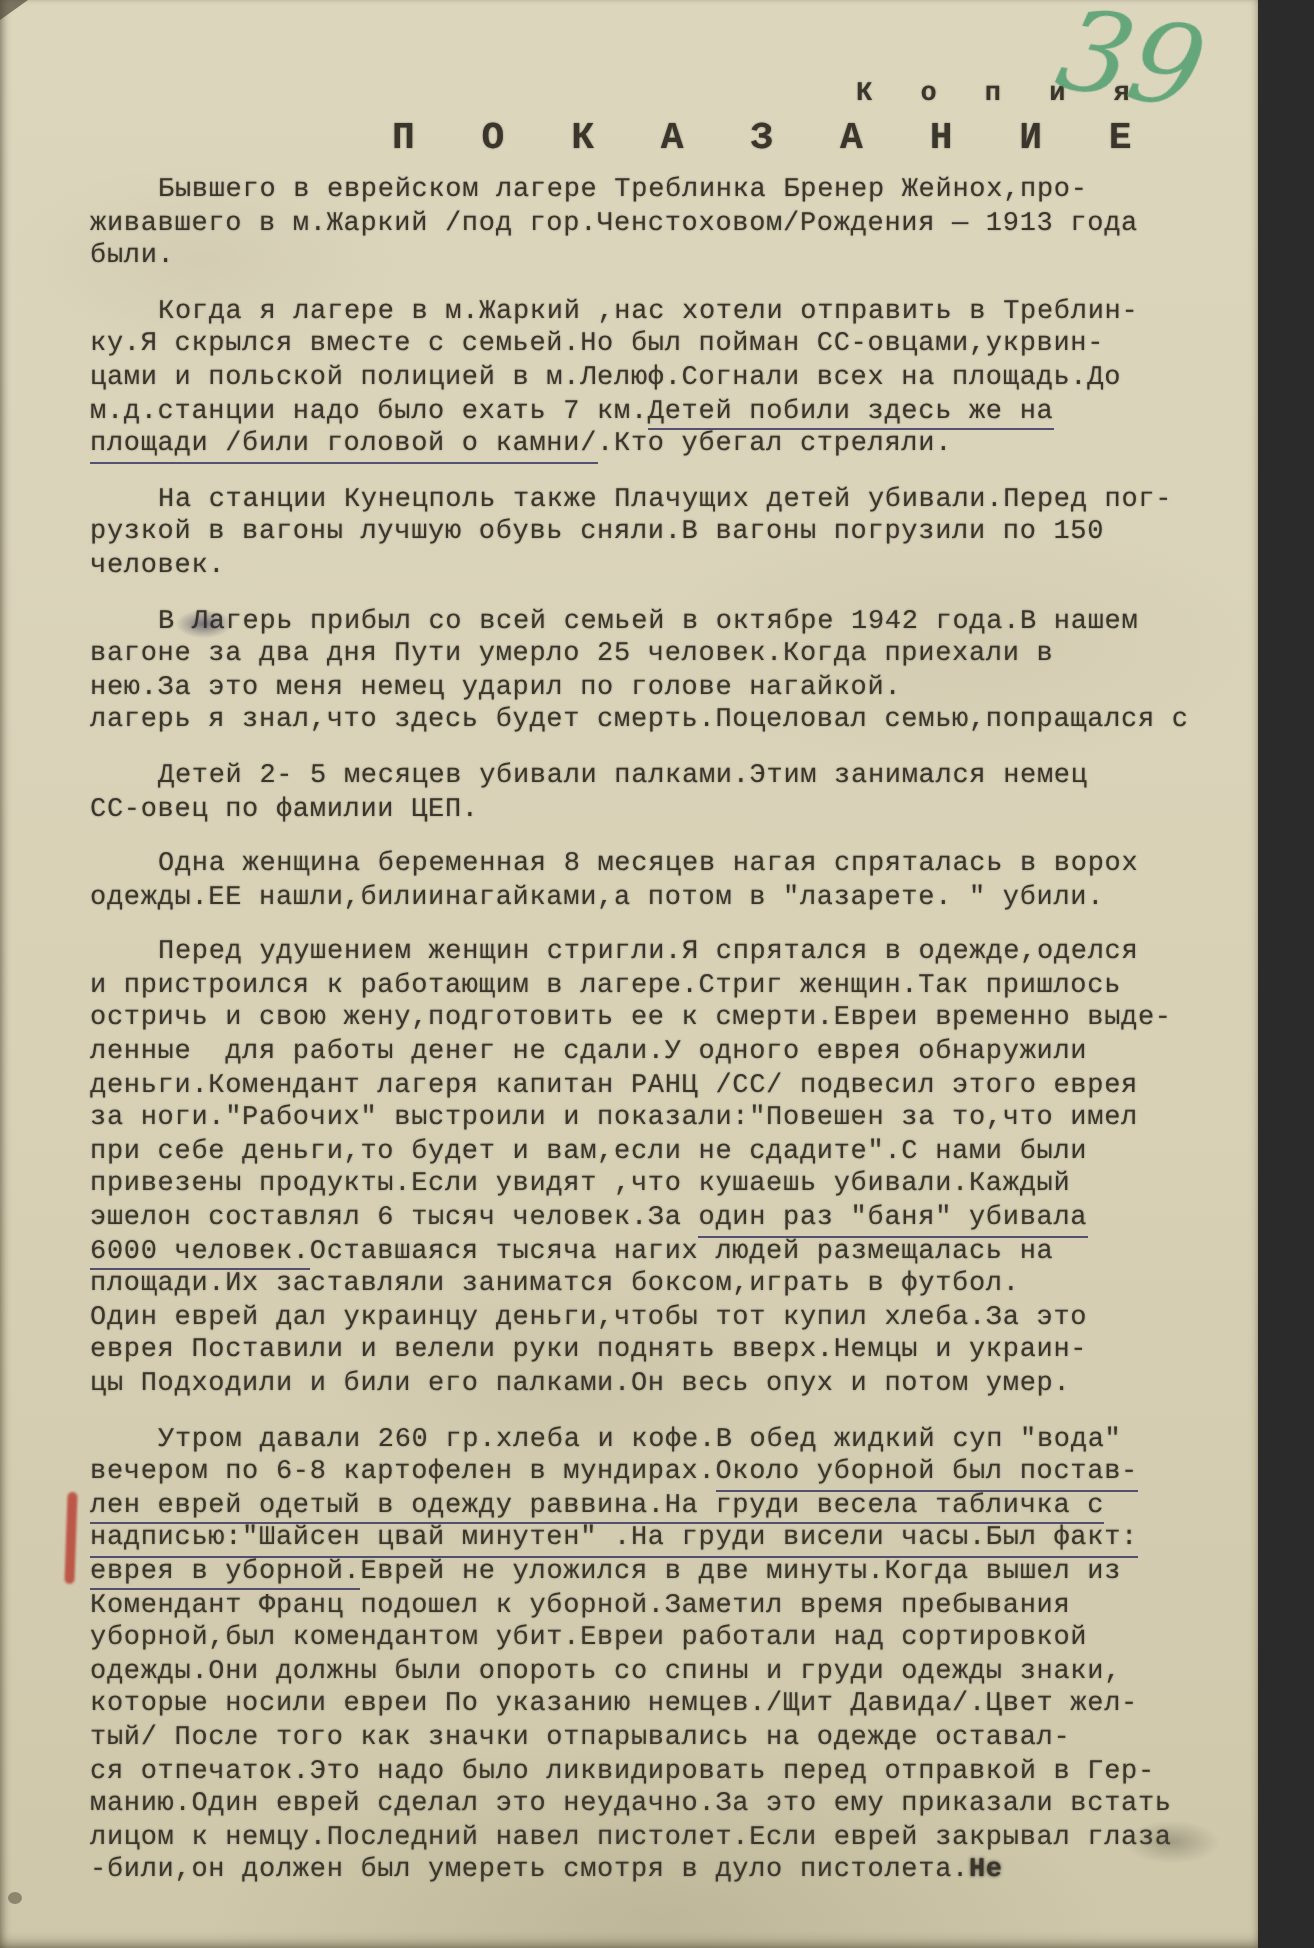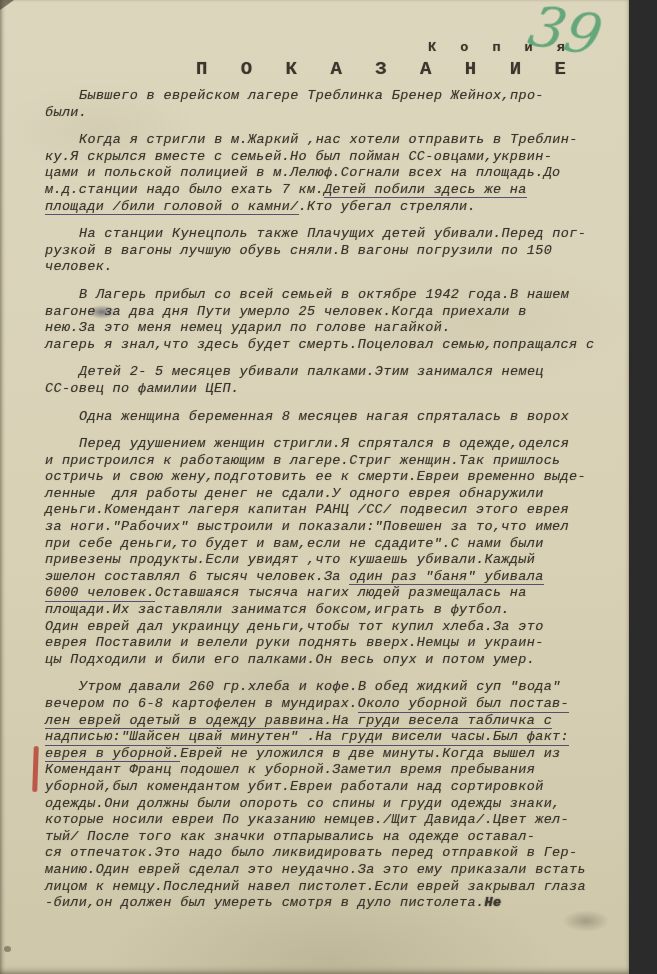--- a/index.html
+++ b/index.html
@@ -21,21 +21,21 @@
       radial-gradient(ellipse 320px 130px at 330px 960px, rgba(90,80,50,.14), transparent 70%);
   }
   .copy-label{position:absolute;top:40px;left:428px;font-size:13.5px;font-weight:bold;
     letter-spacing:8px;text-shadow:0 0 1px rgba(55,48,38,.5);}
   .page-num{position:absolute;top:-2px;left:530px;font-family:"DejaVu Serif",serif;
     font-style:italic;font-size:56px;color:#55a173;transform:rotate(9deg) skewX(-4deg);
     opacity:.88;filter:blur(.3px);}
   .doc-title{position:absolute;top:58px;left:196px;font-size:19px;font-weight:bold;
     letter-spacing:11px;text-shadow:0 0 1px rgba(55,48,38,.55);}
   .doc-body{position:absolute;top:88px;left:45px;width:596px;font-size:13.5px;
-    line-height:16.6px;letter-spacing:.35px;text-shadow:0 0 1px rgba(55,48,38,.48);font-style:italic;}
+    line-height:16.6px;letter-spacing:.35px;text-shadow:0 0 1px rgba(55,48,38,.48);}
   .para{margin-bottom:11px;}
   .line{white-space:pre;}
   .line.ind{padding-left:34px;}
   .u{border-bottom:1.8px solid rgba(46,45,92,.78);padding-bottom:.5px;}
   .b{font-weight:bold;text-shadow:0 0 1.6px rgba(30,28,24,.95);margin-top:28px;}
   .red-mark{position:absolute;left:33px;top:746px;width:5px;height:46px;background:#b94437;
     border-radius:3px;transform:rotate(2deg);opacity:.85;filter:blur(.4px);}
   .ink-blot{position:absolute;left:88px;top:305px;width:28px;height:14px;border-radius:50%;
     background:radial-gradient(ellipse,rgba(36,34,62,.55),rgba(36,34,62,0) 72%);}
   .corner-tl{position:absolute;top:0;left:0;width:14px;height:10px;background:#433e2f;
@@ -49,24 +49,25 @@
 <body>
 
 <div class="paper">
   <div class="corner-tl"></div>
   <div class="copy-label">К о п и я</div>
   <div class="page-num">39</div>
   <div class="doc-title">П О К А З А Н И Е</div>
   <div class="doc-body">
       <div class="para">
         <div class="line ind"><span>Бывшего в еврейском лагере Треблинка Бренер Жейнох,про-</span></div>
+        <div class="line"><span>живавшего в м.Жаркий /под гор.Ченстоховом/Рождения — 1913 года</span></div>
         <div class="line"><span>были.</span></div>
       </div>
       <div class="para">
-        <div class="line ind"><span>Когда я стригли в м.Жаркий ,нас хотели отправить в Треблин-</span></div>
+        <div class="line ind"><span>Когда я лагере в м.Жаркий ,нас хотели отправить в Треблин-</span></div>
         <div class="line"><span>ку.Я скрылся вместе с семьей.Но был пойман СС-овцами,укрвин-</span></div>
         <div class="line"><span>цами и польской полицией в м.Лелюф.Согнали всех на площадь.До</span></div>
         <div class="line"><span>м.д.станции надо было ехать 7 км.</span><span class="u">Детей побили здесь же на</span></div>
         <div class="line"><span class="u">площади /били головой о камни/</span><span>.Кто убегал стреляли.</span></div>
       </div>
       <div class="para">
         <div class="line ind"><span>На станции Кунецполь также Плачущих детей убивали.Перед пог-</span></div>
         <div class="line"><span>рузкой в вагоны лучшую обувь сняли.В вагоны погрузили по 150</span></div>
         <div class="line"><span>человек.</span></div>
       </div>
@@ -75,20 +76,21 @@
         <div class="line"><span>вагоне за два дня Пути умерло 25 человек.Когда приехали в</span></div>
         <div class="line"><span>нею.За это меня немец ударил по голове нагайкой.</span></div>
         <div class="line"><span>лагерь я знал,что здесь будет смерть.Поцеловал семью,попращался с</span></div>
       </div>
       <div class="para">
         <div class="line ind"><span>Детей 2- 5 месяцев убивали палками.Этим занимался немец</span></div>
         <div class="line"><span>СС-овец по фамилии ЦЕП.</span></div>
       </div>
       <div class="para">
         <div class="line ind"><span>Одна женщина беременная 8 месяцев нагая спряталась в ворох</span></div>
+        <div class="line"><span>одежды.ЕЕ нашли,билиинагайками,а потом в "лазарете. " убили.</span></div>
       </div>
       <div class="para">
         <div class="line ind"><span>Перед удушением женщин стригли.Я спрятался в одежде,оделся</span></div>
         <div class="line"><span>и пристроился к работающим в лагере.Стриг женщин.Так пришлось</span></div>
         <div class="line"><span>остричь и свою жену,подготовить ее к смерти.Евреи временно выде-</span></div>
         <div class="line"><span>ленные  для работы денег не сдали.У одного еврея обнаружили</span></div>
         <div class="line"><span>деньги.Комендант лагеря капитан РАНЦ /СС/ подвесил этого еврея</span></div>
         <div class="line"><span>за ноги."Рабочих" выстроили и показали:"Повешен за то,что имел</span></div>
         <div class="line"><span>при себе деньги,то будет и вам,если не сдадите".С нами были</span></div>
         <div class="line"><span>привезены продукты.Если увидят ,что кушаешь убивали.Каждый</span></div>

